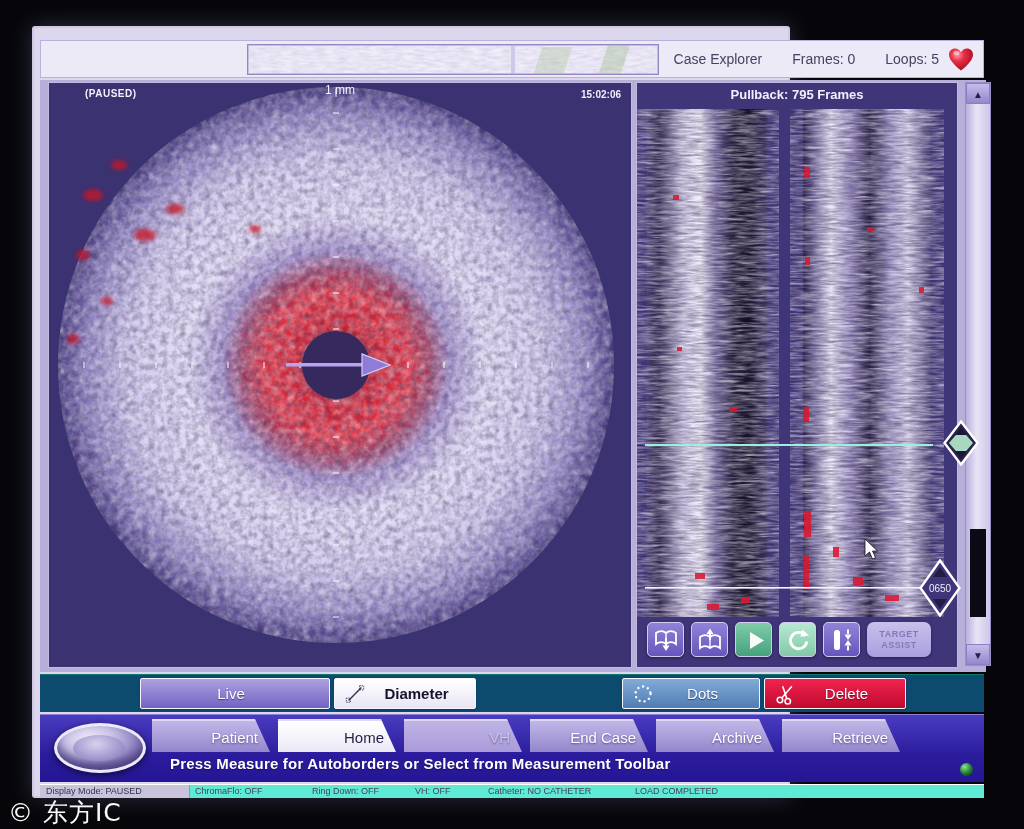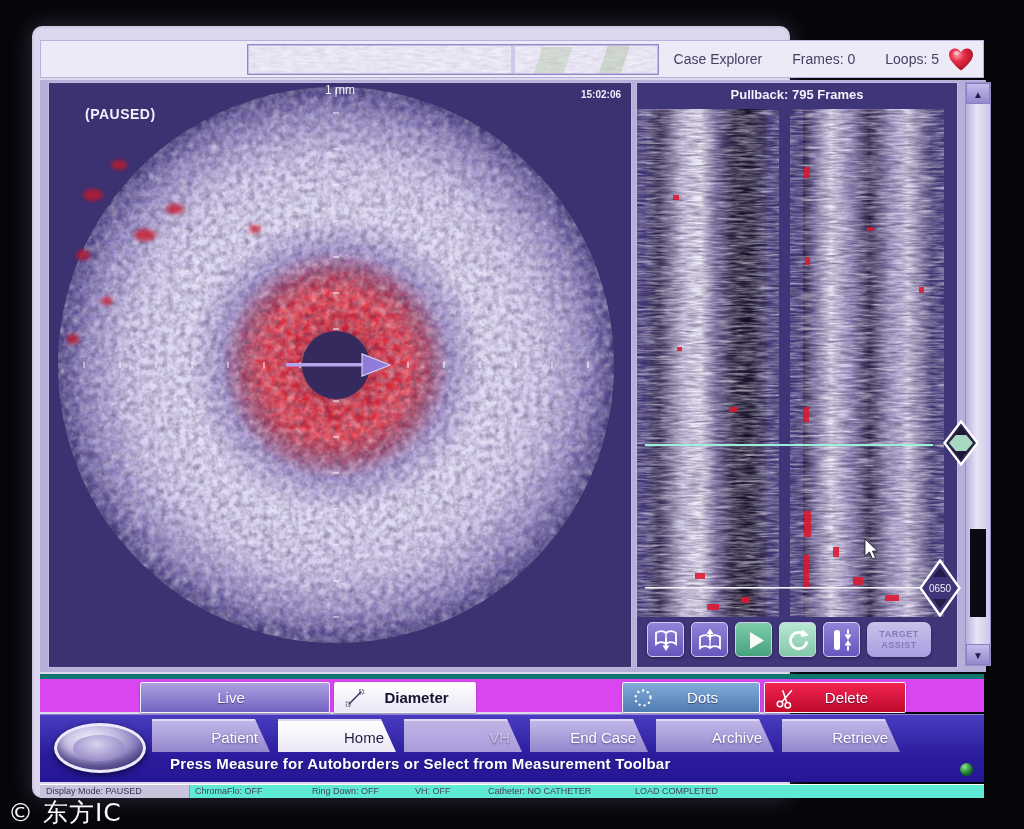--- a/index.html
+++ b/index.html
@@ -1,34 +1,34 @@
 <!DOCTYPE html>
 <html><head>
 <meta charset="utf-8">
 <style>
   html,body{margin:0;padding:0;width:1024px;height:829px;background:#06060a;overflow:hidden;
     font-family:"Liberation Sans","DejaVu Sans",sans-serif;}
   .screen{position:absolute;left:32px;top:26px;width:758px;height:772px;background:#dcd7ec;
-    border:2px solid #cfc9e4;box-sizing:border-box;border-radius:10px;
+    border:2px solid #cfc9e4;box-sizing:border-box;border-radius:3px;
     box-shadow:0 0 22px rgba(150,150,210,.28);}
   
   .topbar{position:absolute;left:6px;top:12px;width:944px;height:38px;background:#edeaf7;
     border:1px solid #b9b1dd;box-sizing:border-box;}
   .thumbs{position:absolute;left:206px;top:3px;width:412px;height:31px;border:1px solid #9488c4;
     box-sizing:border-box;background:#f1eef9;}
   .tb-labels{position:absolute;right:44px;top:0;height:100%;display:flex;align-items:center;
     gap:30px;color:#474063;font-size:14px;}
   .heart{position:absolute;right:8px;top:5px;width:28px;height:26px;}
   
   .main{position:absolute;left:6px;top:52px;width:946px;height:592px;background:#b7aeda;}
   .ivus{position:absolute;left:8px;top:2px;width:584px;height:586px;background:#3b3272;
     border:1px solid #c3badf;box-sizing:border-box;}
   .ivus svg.bg{position:absolute;left:0;top:0;}
   .ov{position:absolute;color:#f3effc;z-index:3;}
-  .paused{left:36px;top:23px;font-size:14px;font-weight:700;letter-spacing:.5px;}
+  .paused{left:36px;top:5px;font-size:10px;font-weight:700;letter-spacing:.5px;}
   .scale{left:0;right:0;top:0;text-align:center;font-size:12px;}
   .time{right:10px;top:6px;font-size:10px;font-weight:700;}
   .pullback{position:absolute;left:596px;top:2px;width:322px;height:586px;background:#3f3679;
     border:1px solid #c3badf;box-sizing:border-box;}
   .pb-head{position:absolute;left:0;right:0;top:4px;text-align:center;color:#f3effc;
     font-size:13px;font-weight:700;}
   .pb-svg{position:absolute;left:0;top:26px;}
   .icons{position:absolute;left:10px;bottom:10px;display:flex;align-items:center;}
   .ibtn{width:37px;height:35px;margin-right:7px;border-radius:5px;border:1.5px solid #d4ccf0;
     display:flex;align-items:center;justify-content:center;box-sizing:border-box;
@@ -44,22 +44,22 @@
     background:linear-gradient(90deg,#b9b0dc,#e8e4f6 45%,#cdc6e8);
     border:1px solid #9a8fc8;box-sizing:border-box;}
   .sb-btn{position:absolute;left:0;width:24px;height:21px;background:linear-gradient(#c6bcea,#9488cc);
     color:#241c4c;font-size:10px;text-align:center;line-height:21px;border:1px solid #8a7ec4;
     box-sizing:border-box;}
   .sb-up{top:0;}
   .sb-down{bottom:0;}
   .sb-thumb{position:absolute;left:4px;width:16px;top:446px;height:88px;background:#0b0914;}
   .dmn{position:absolute;z-index:6;}
   
-  .toolbar{position:absolute;left:6px;top:646px;width:944px;height:38px;background:#d946ef;
-    border-top:5px solid #0f766e;box-sizing:border-box;}
+  .toolbar{position:absolute;left:6px;top:646px;width:944px;height:38px;background:#0c4a6e;
+    border-top:1px solid #0f766e;box-sizing:border-box;}
   .tbtn{position:absolute;top:3px;height:31px;border:1px solid #f7f5fc;border-radius:2px;
     display:flex;align-items:center;box-sizing:border-box;color:#fff;font-size:15px;
     box-shadow:0 1px 2px rgba(40,30,90,.45);}
   .tbtn svg{width:22px;height:22px;margin-left:9px;flex:0 0 auto;}
   .tbtn .lbl{flex:1;text-align:center;text-shadow:0 1px 1px rgba(20,10,60,.55);padding-right:8px;}
   .b-live{left:100px;width:190px;background:linear-gradient(#aca0e0,#7263c2);}
   .b-diam{left:294px;width:142px;background:linear-gradient(#ffffff,#e9e5f5);color:#17122e;
     font-weight:700;}
   .b-diam .lbl{text-shadow:none;}
   .b-draw{left:424px;width:138px;background:linear-gradient(#a791dc,#7a5ec8);margin-top:36px;}

